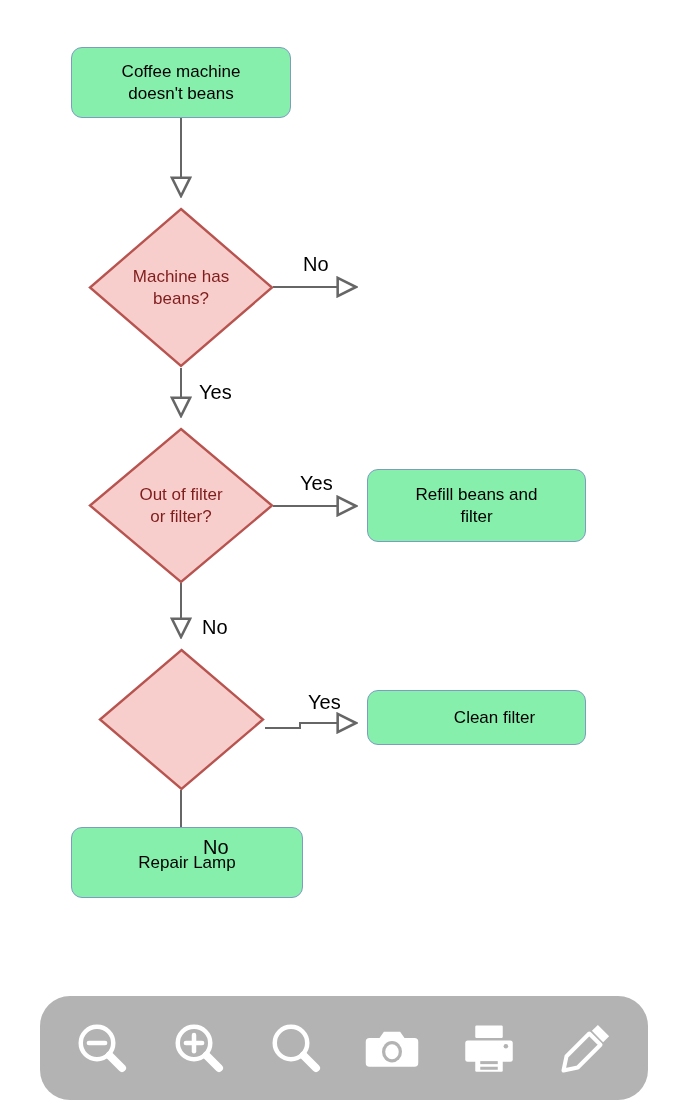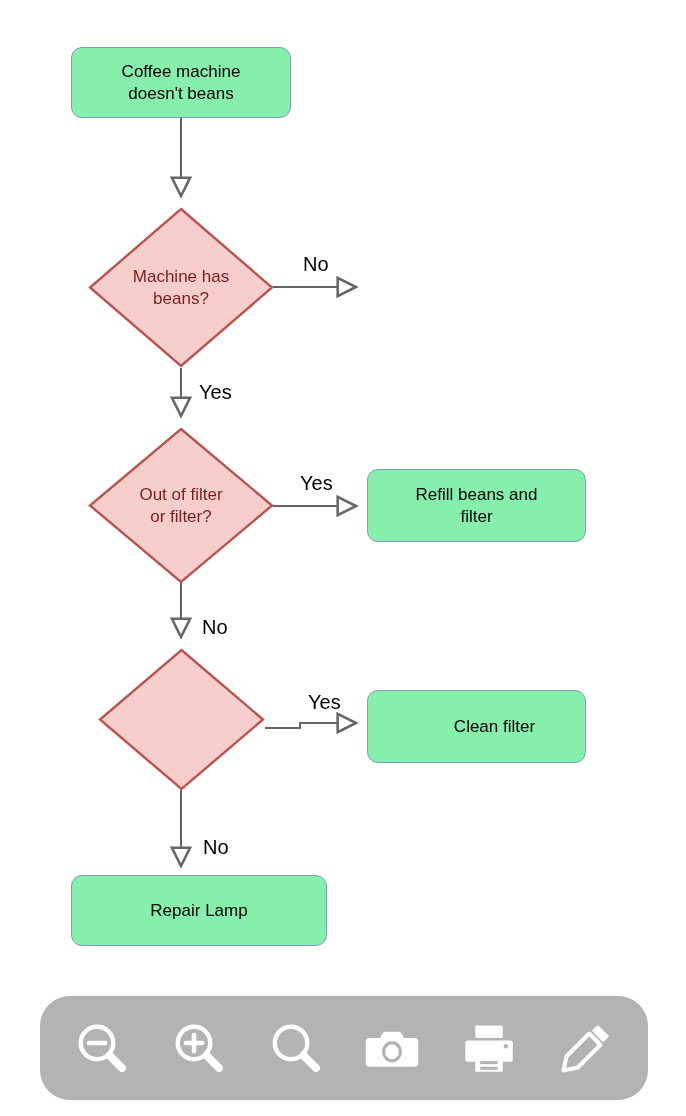--- a/index.html
+++ b/index.html
@@ -141,25 +141,25 @@
       <span>filter</span>
     </div>
   </div>
 
   <div class="diamond-wrap" style="left:98px;top:648px;width:167px;height:143px;">
     <svg width="167" height="143" viewBox="0 0 167 143" xmlns="http://www.w3.org/2000/svg">
       <polygon points="83.5,2 165,71.5 83.5,141 2,71.5" fill="#f8cecc" stroke="#b85450" stroke-width="2.4"></polygon>
     </svg>
   </div>
 
-  <div class="node box" style="left:367px;top:690px;width:219px;height:73px;padding-left:36px;">
+  <div class="node box" style="left:367px;top:690px;width:219px;height:55px;padding-left:36px;">
     <div>Clean filter</div>
   </div>
 
-  <div class="node box" style="left:71px;top:875px;width:256px;height:71px;">
+  <div class="node box" style="left:71px;top:827px;width:232px;height:71px;">
     <div>Repair Lamp</div>
   </div>
 
   <div class="edge-label" style="left:303px;top:255px;">No</div>
   <div class="edge-label" style="left:199px;top:383px;">Yes</div>
   <div class="edge-label" style="left:300px;top:474px;">Yes</div>
   <div class="edge-label" style="left:202px;top:618px;">No</div>
   <div class="edge-label" style="left:308px;top:693px;">Yes</div>
   <div class="edge-label" style="left:203px;top:838px;">No</div>
 

